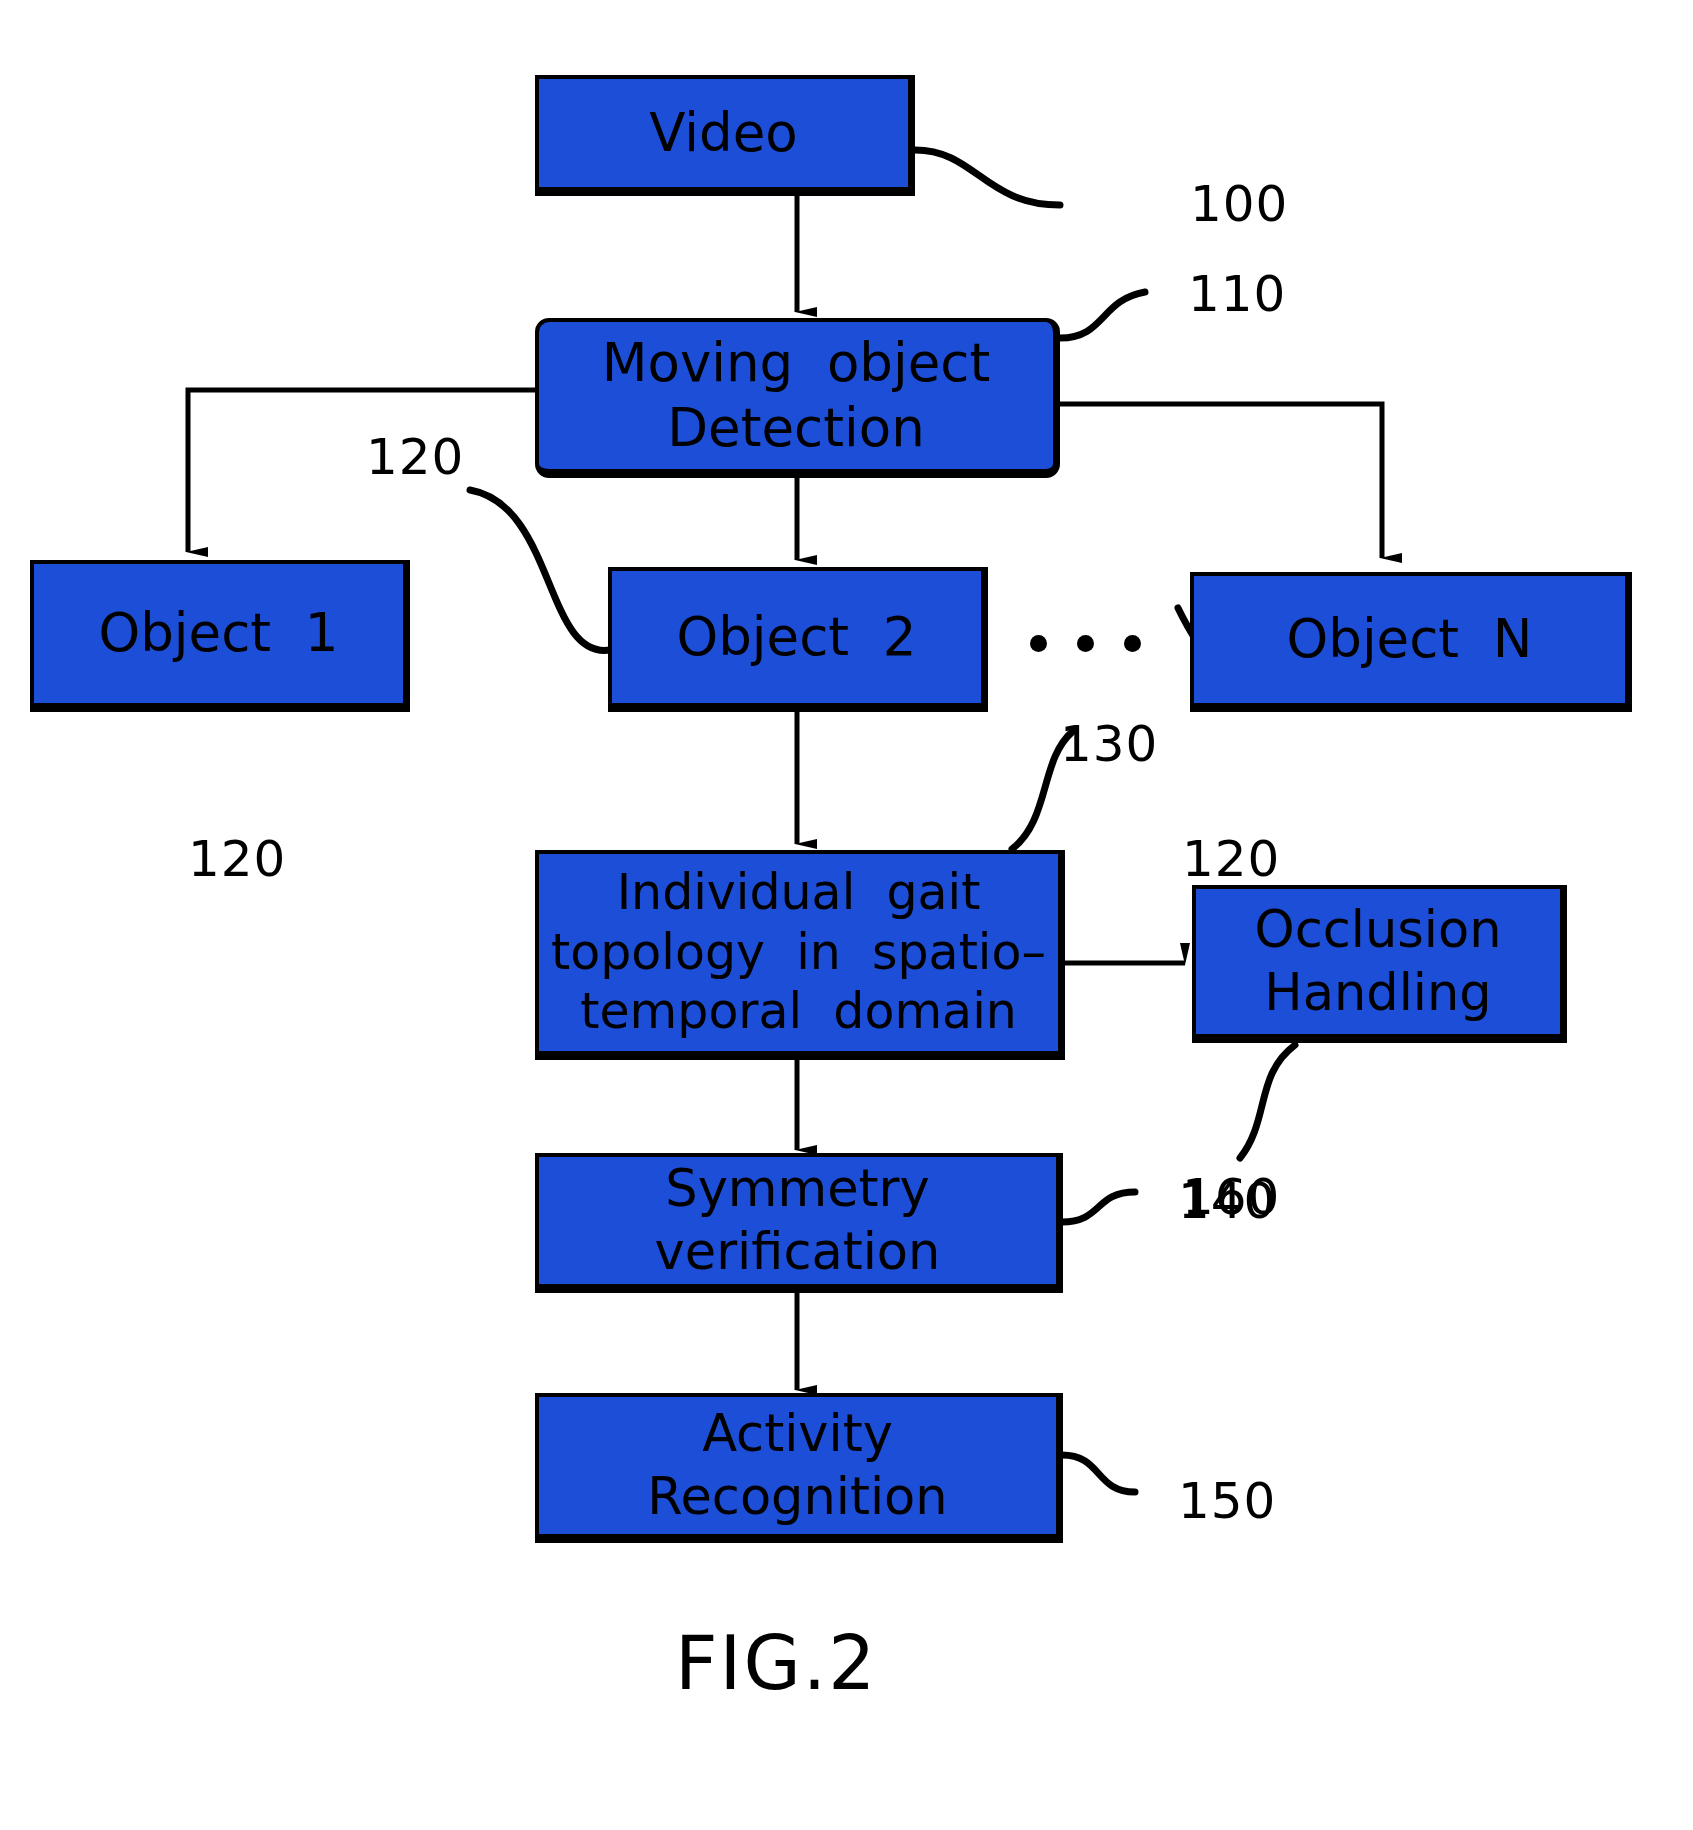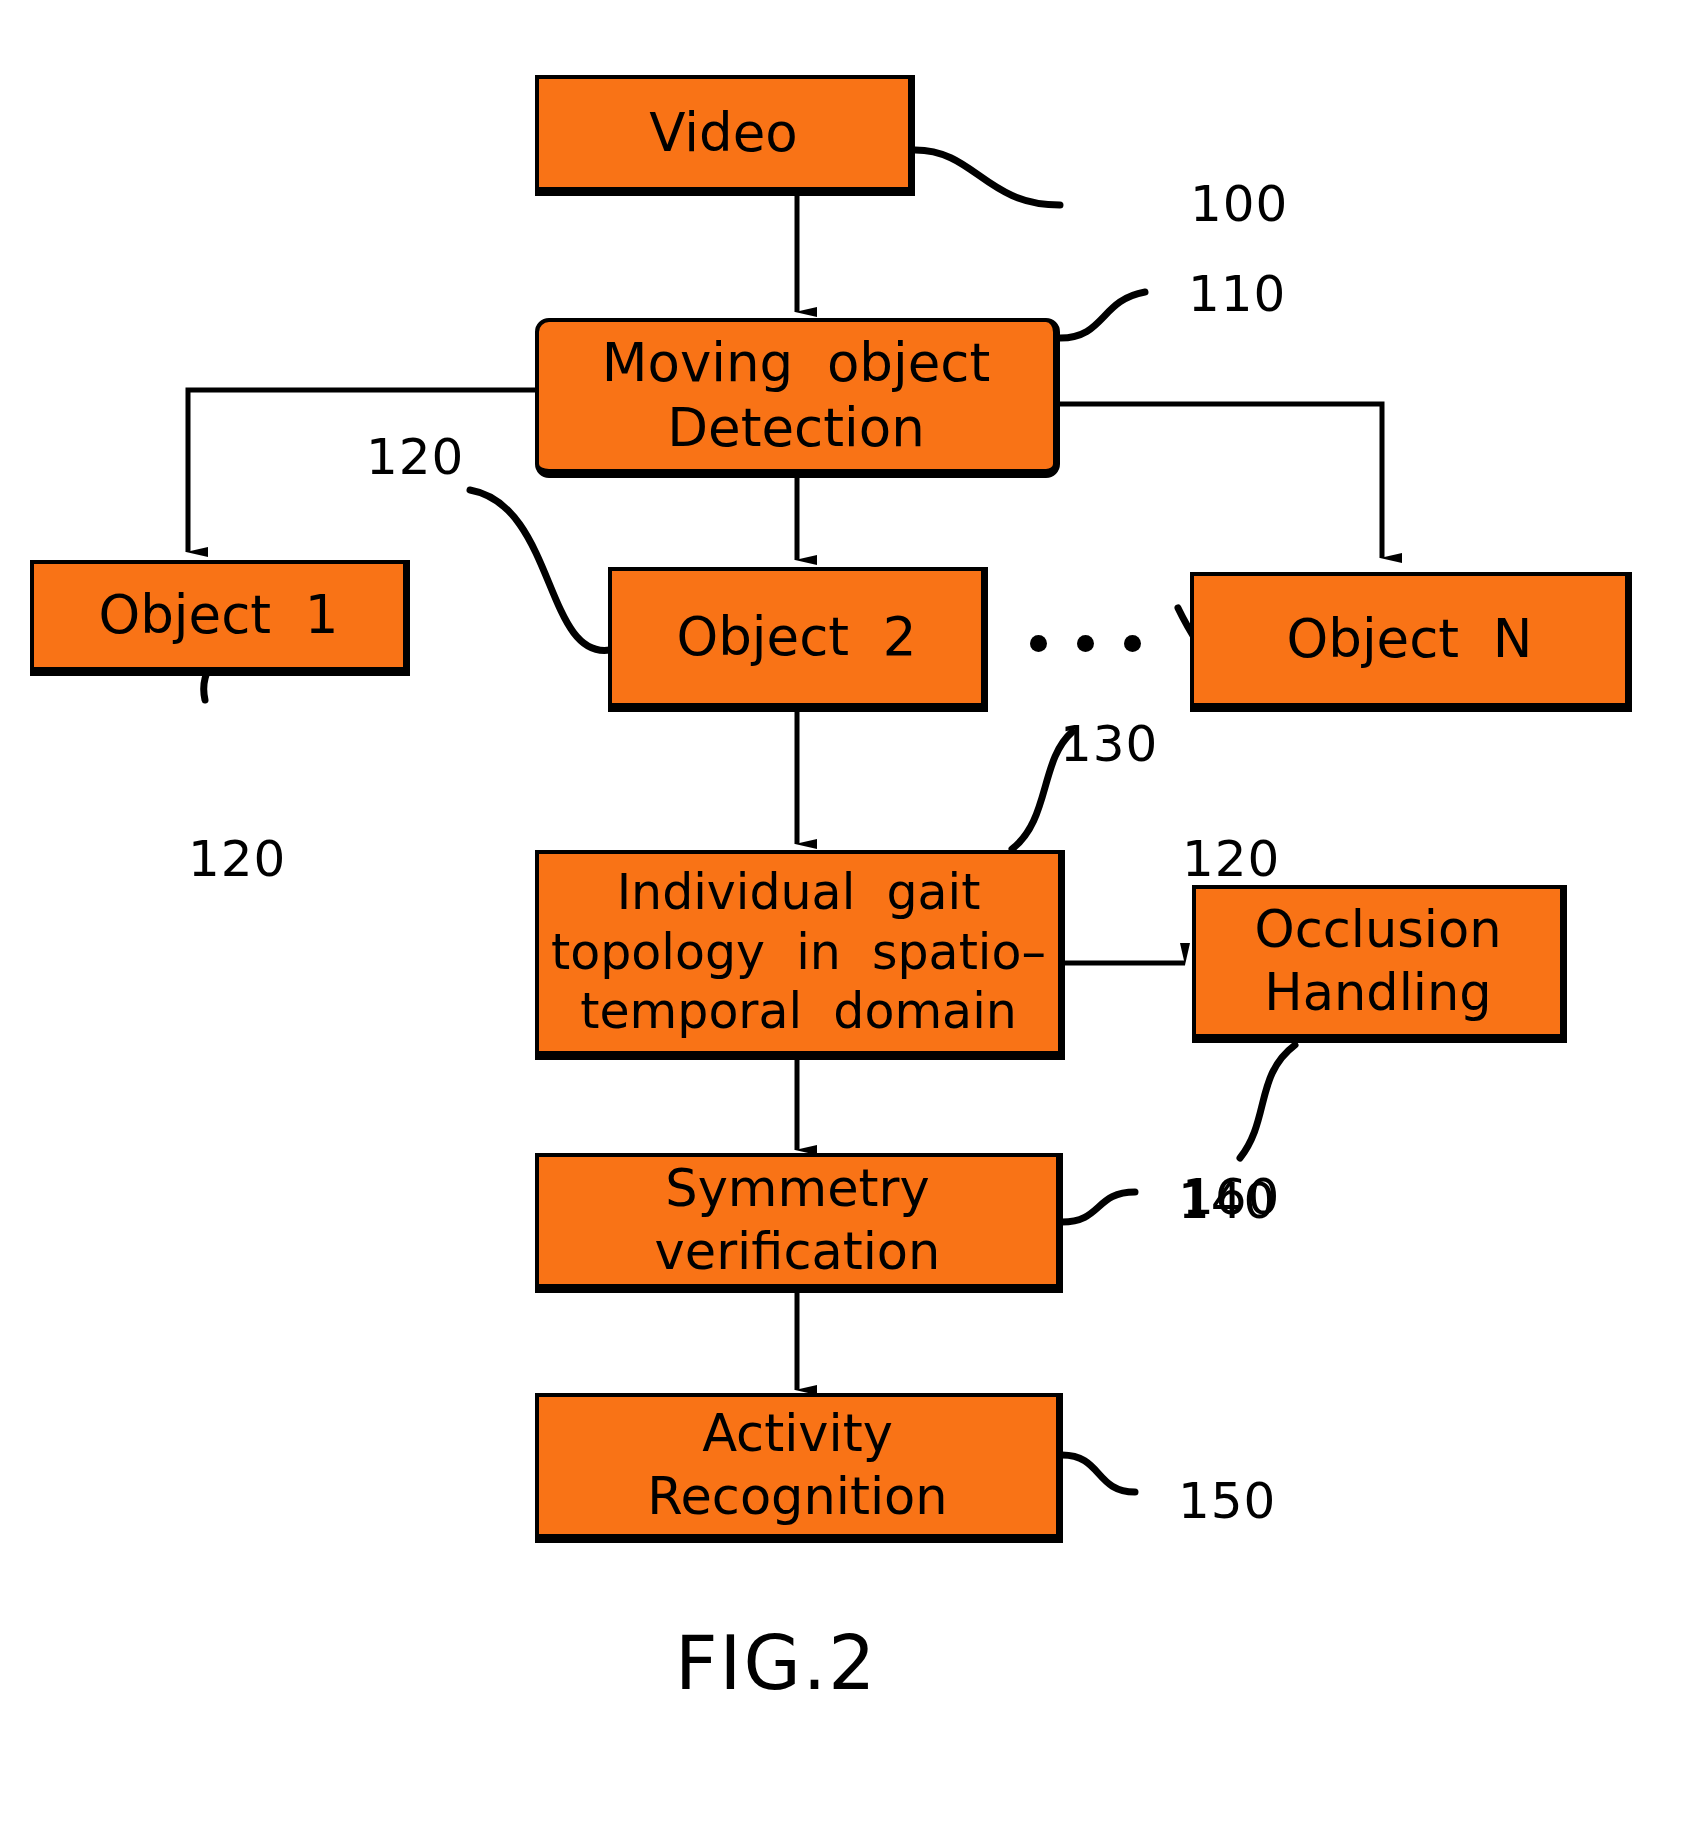--- a/index.html
+++ b/index.html
@@ -1,21 +1,21 @@
 <!DOCTYPE html>
 <html><head>
 <meta charset="utf-8">
 <style>
   html,body{margin:0;padding:0;background:#ffffff;}
   body{width:1693px;height:1830px;position:relative;overflow:hidden;
        font-family:"DejaVu Sans","Liberation Sans",sans-serif;color:#000;}
   #stage{position:absolute;left:0;top:0;width:1693px;height:1830px;}
   svg#wires{position:absolute;left:0;top:0;width:1693px;height:1830px;}
 
-  .node{position:absolute;box-sizing:border-box;background:#f97316;
+  .node{position:absolute;box-sizing:border-box;background:#1d4ed8;
         border:4px solid #000;border-right-width:7px;border-bottom-width:9px;
         display:flex;flex-direction:column;align-items:center;justify-content:center;
         text-align:center;line-height:1.22;}
   .node .ln{display:block;white-space:pre;}
   .ref{position:absolute;font-size:50px;letter-spacing:1px;white-space:pre;}
   .figlabel{position:absolute;font-size:74px;letter-spacing:2px;white-space:pre;}
   .dots{position:absolute;display:flex;gap:30px;align-items:center;}
   .dots i{display:block;width:17px;height:17px;border-radius:50%;background:#000;}
 </style>
 </head>
@@ -59,21 +59,21 @@
 
   <div class="node" style="left:535px;top:75px;width:380px;height:121px;font-size:53px;">
     <span class="ln">Video</span>
   </div>
 
   <div class="node" style="left:535px;top:318px;width:525px;height:160px;font-size:53px;border-radius:14px;">
     <span class="ln">Moving  object</span>
     <span class="ln">Detection</span>
   </div>
 
-  <div class="node" style="left:30px;top:560px;width:380px;height:116px;font-size:53px;">
+  <div class="node" style="left:30px;top:560px;width:380px;height:152px;font-size:53px;">
     <span class="ln">Object  1</span>
   </div>
 
   <div class="node" style="left:608px;top:567px;width:380px;height:145px;font-size:53px;">
     <span class="ln">Object  2</span>
   </div>
 
   <div class="node" style="left:1190px;top:572px;width:442px;height:140px;font-size:53px;">
     <span class="ln">Object  N</span>
   </div>

